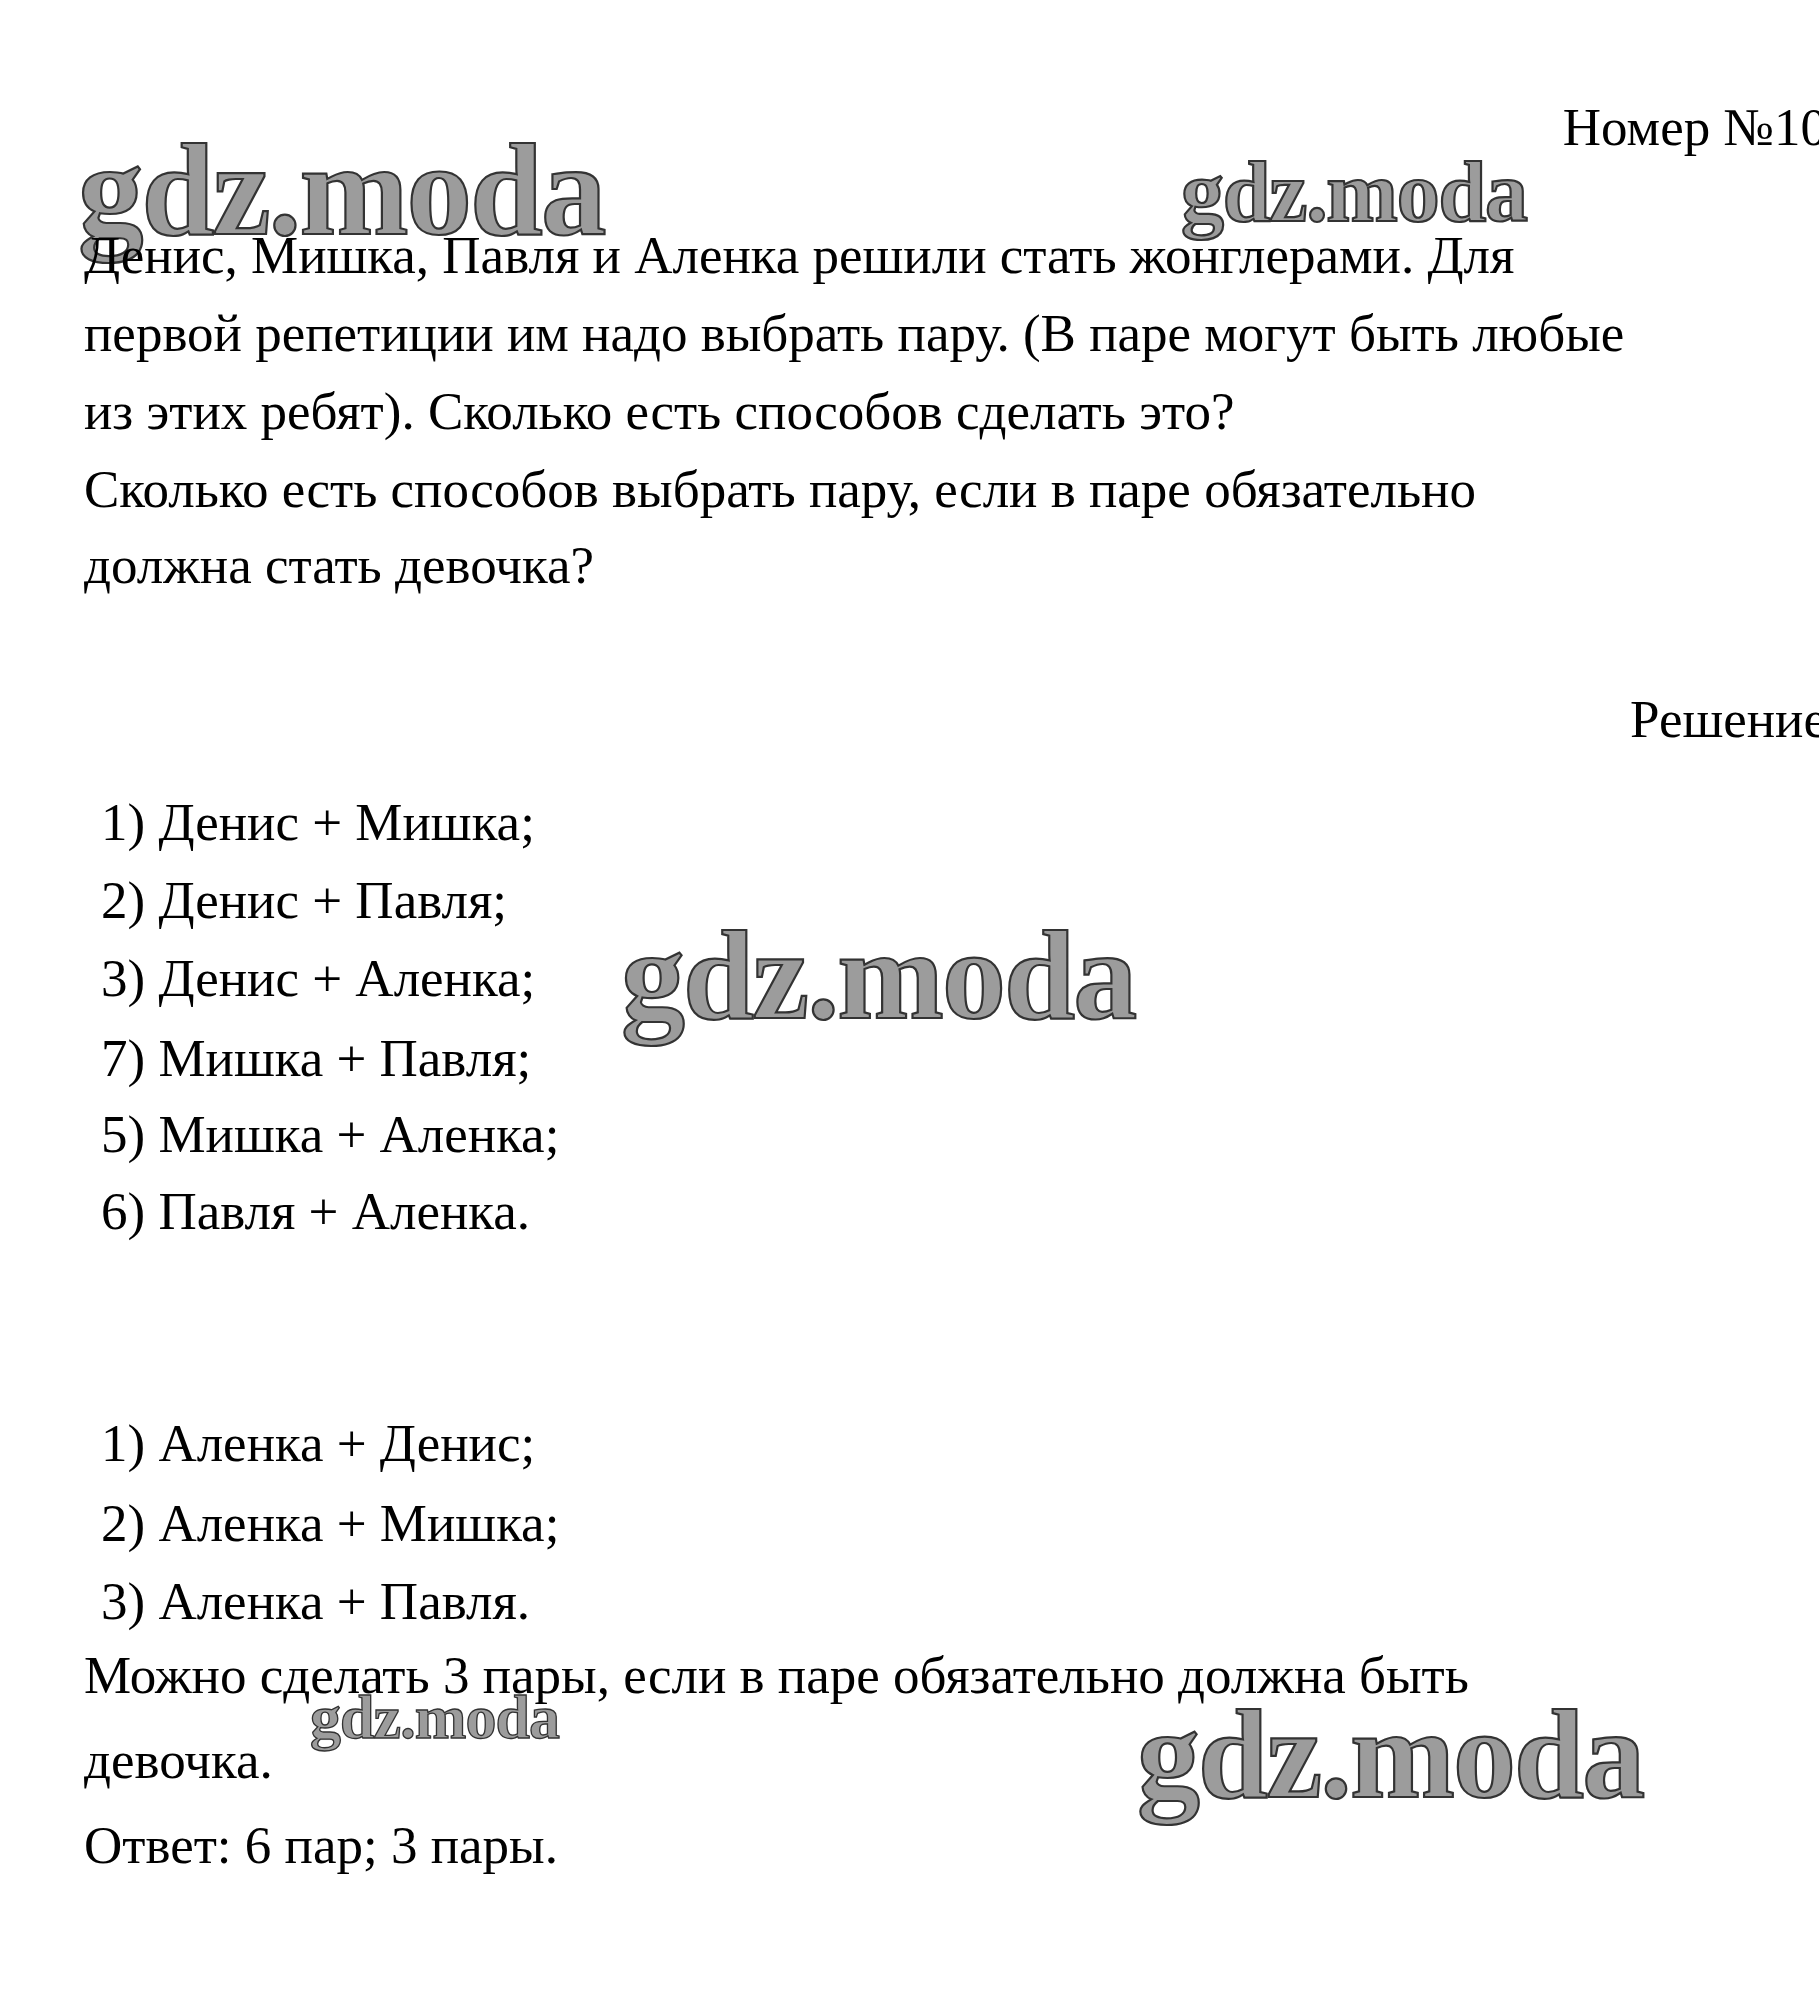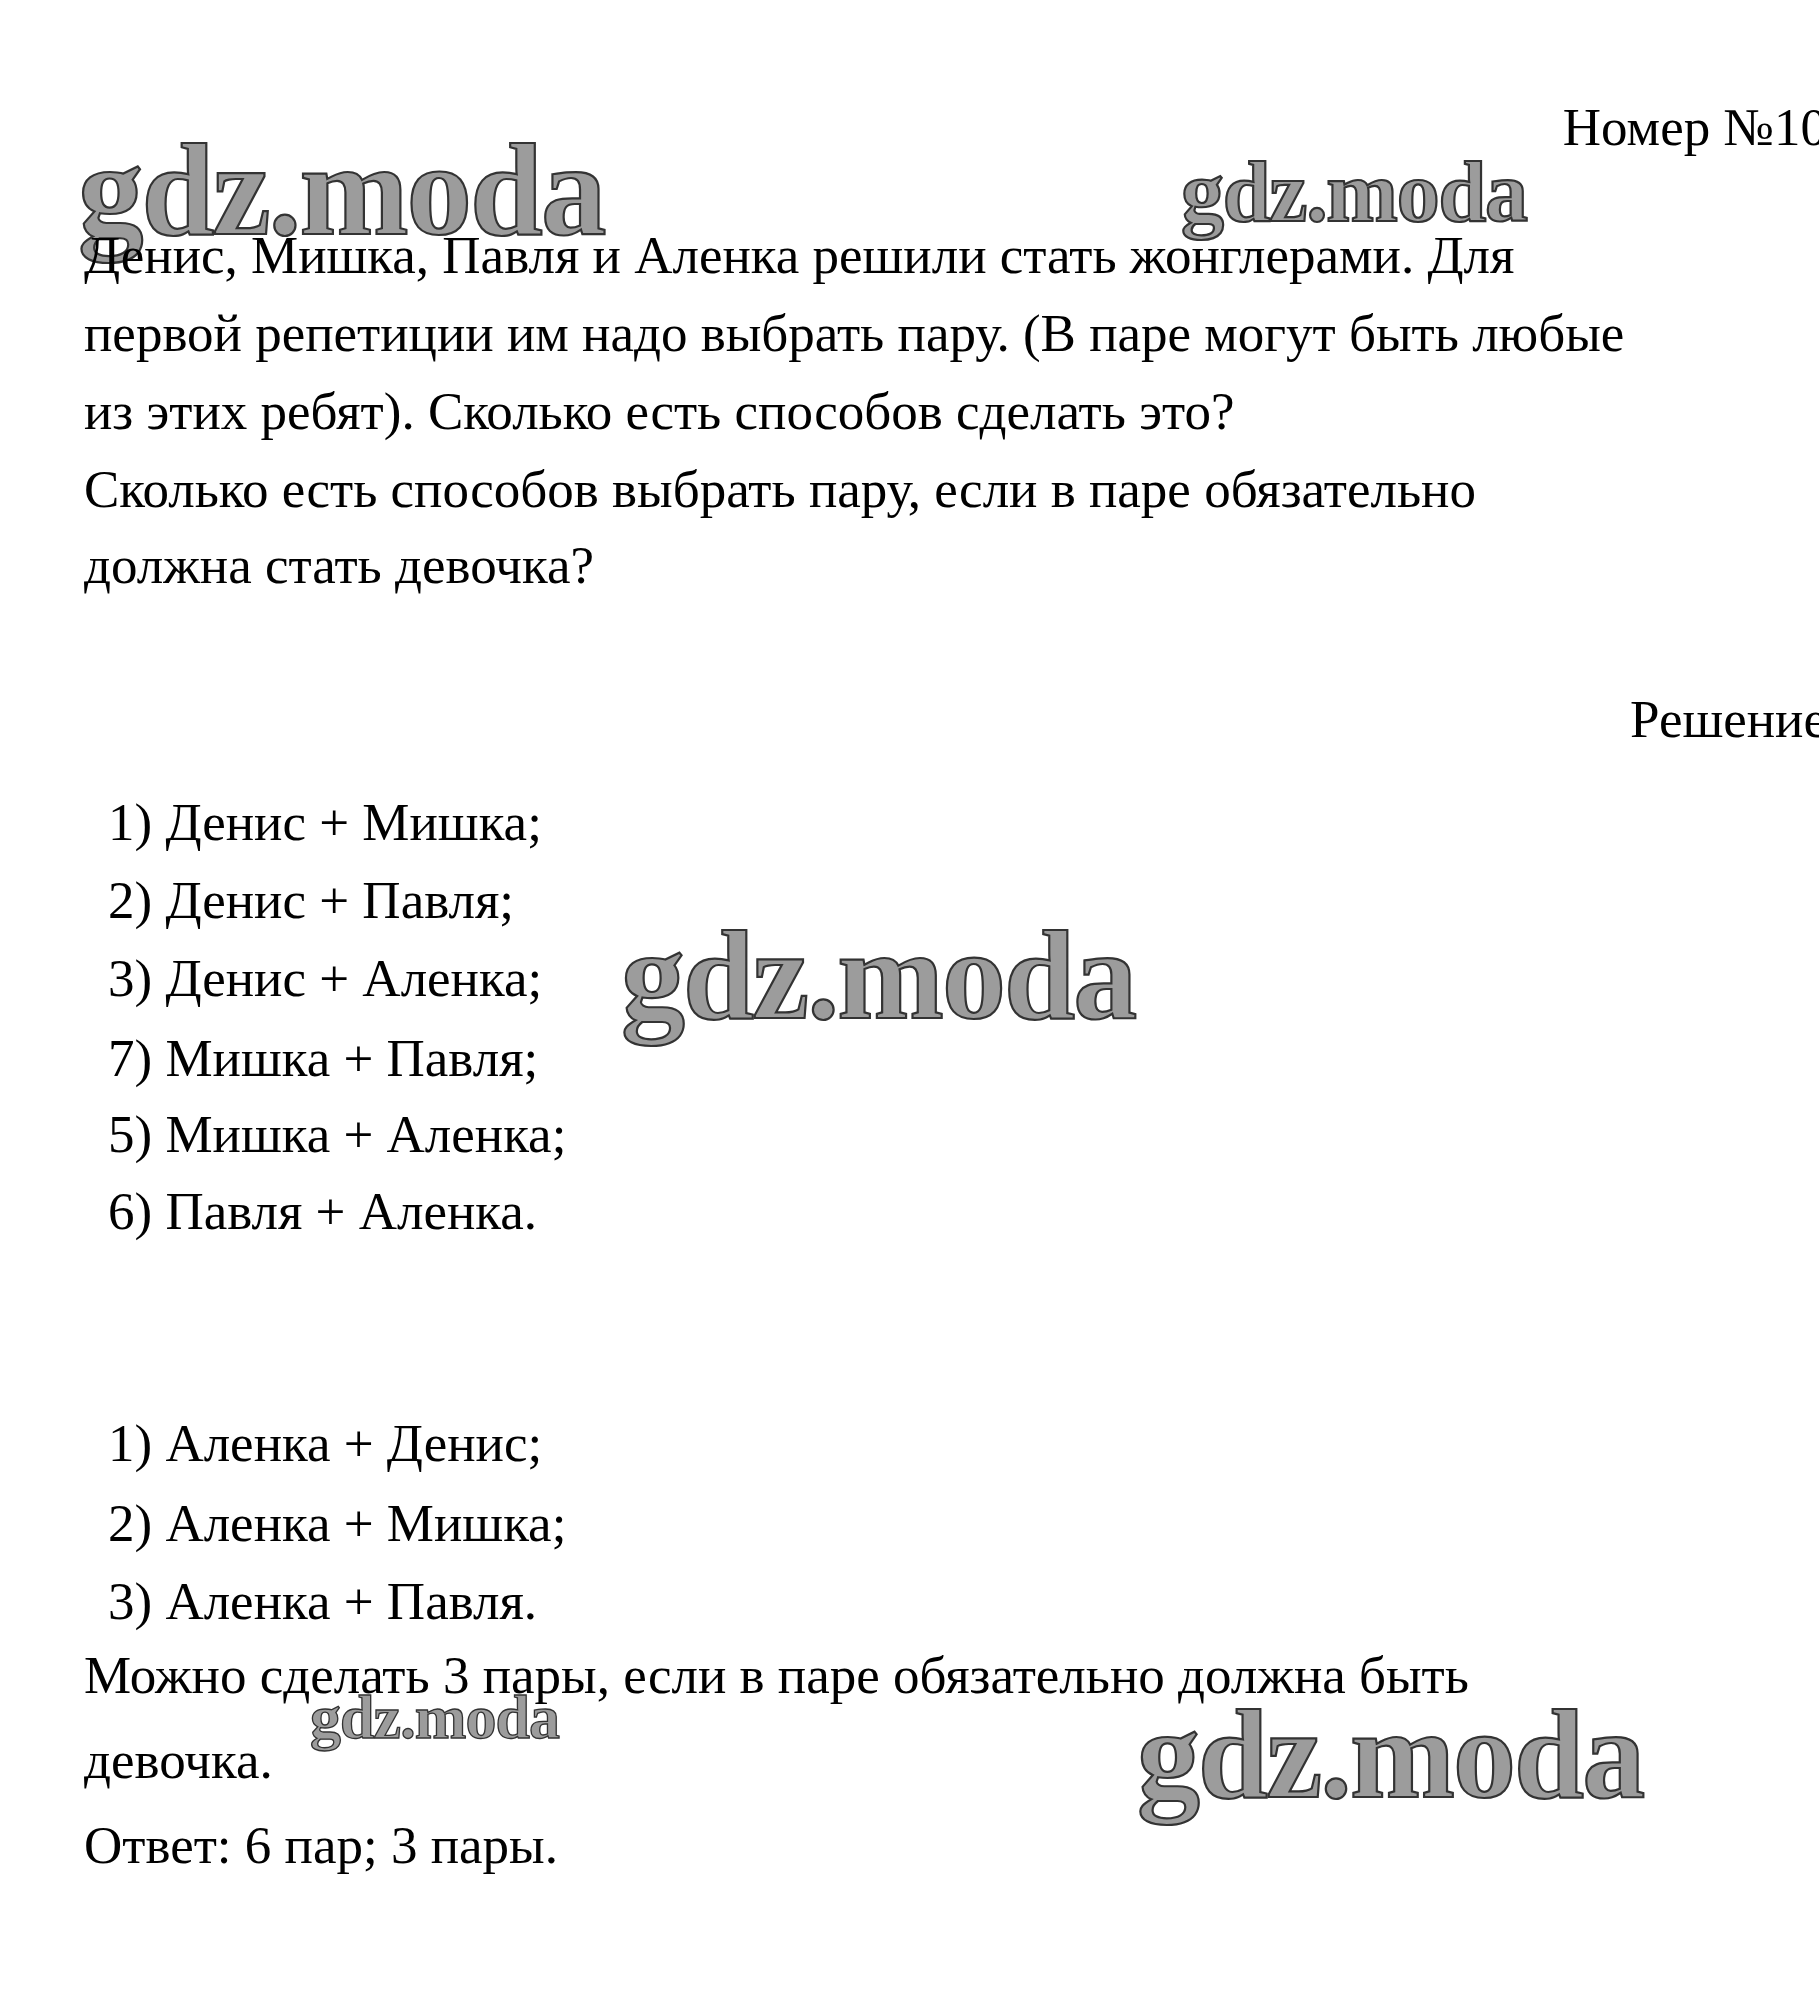--- a/index.html
+++ b/index.html
@@ -17,21 +17,21 @@
     overflow: hidden;
   }
   .t {
     position: absolute;
     left: 84px;
     font-size: 53px;
     line-height: 1;
     white-space: nowrap;
     color: #000000;
   }
-  .t.list { left: 108px; text-align: right; }
+  .t.list { left: 101px; text-align: right; }
   .t.center {
     left: 8px;
     width: 1819px;
     text-align: right;
     margin-top: 28px;
   }
   .wm {
     position: absolute;
     font-family: "Liberation Serif", serif;
     font-weight: 700;

